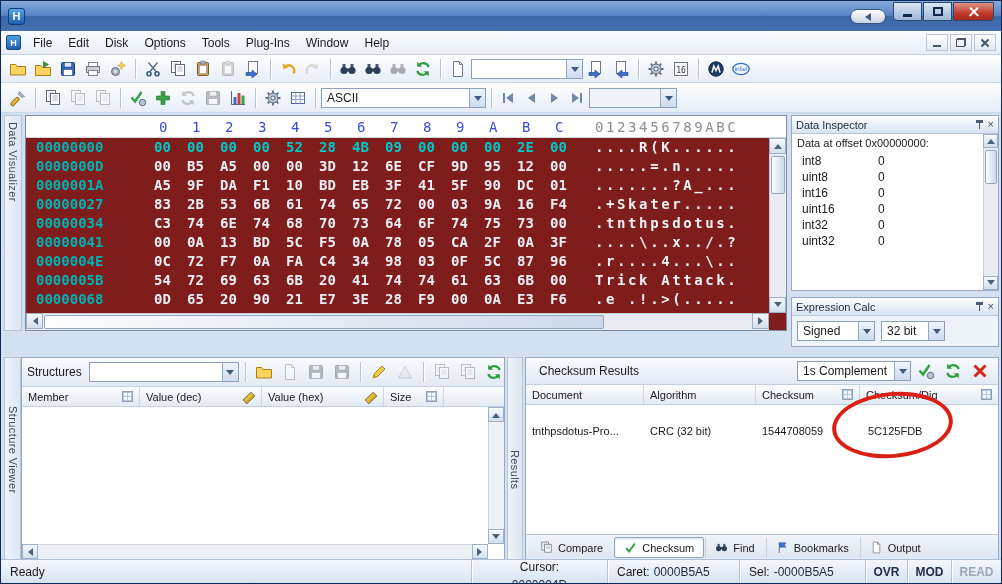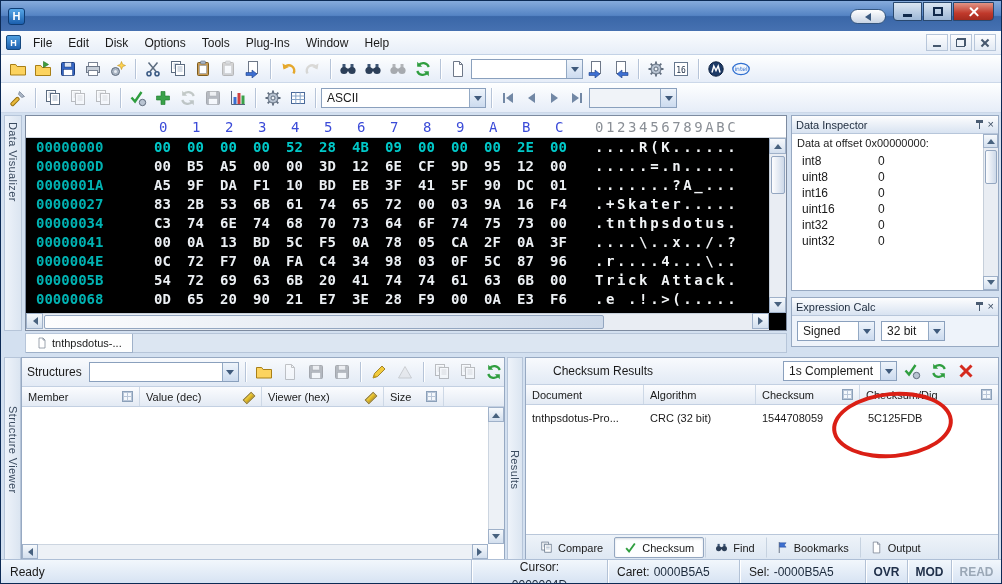--- a/index.html
+++ b/index.html
@@ -67,21 +67,21 @@
   .navbtn{width:22px;height:22px;display:flex;align-items:center;justify-content:center;gap:1px;flex:0 0 auto;}
   .tri-l{width:0;height:0;border:5px solid transparent;border-right:7px solid #7288a5;border-left:0;}
   .tri-r{width:0;height:0;border:5px solid transparent;border-left:7px solid #7288a5;border-right:0;}
   .nbar{width:2px;height:10px;background:#7288a5;}
 
   
   .vstrip{position:absolute;background:linear-gradient(90deg,#eef3fa,#dbe5f1);border:1px solid #b6c5d9;display:flex;justify-content:center;}
   .vtext{writing-mode:vertical-rl;font-size:11px;color:#394a5f;letter-spacing:.4px;white-space:nowrap;}
 
   
-  .hexpanel{position:absolute;left:24px;top:114px;width:762px;height:216px;background:#000000;border:1px solid #7d8ba0;}
+  .hexpanel{position:absolute;left:24px;top:114px;width:762px;height:216px;background:#7f1d1d;border:1px solid #7d8ba0;}
   .hx-head{position:absolute;left:0;top:0;right:0;height:22px;background:#fff;white-space:nowrap;
     font-family:"DejaVu Sans Mono",monospace;font-size:14px;line-height:22px;border-bottom:1px solid #cfd6df;}
   .hx-sp{display:inline-block;width:128px;}
   .hx-col{display:inline-block;width:33px;color:#3b4bd8;padding-left:5px;}
   .hx-aschead{display:inline-block;margin-left:12px;color:#8a8f96;letter-spacing:2.6px;}
   .hx-body{position:absolute;left:0;top:22px;right:17px;bottom:17px;overflow:hidden;}
   .hx-row{height:19px;line-height:19px;white-space:nowrap;font-family:"DejaVu Sans Mono",monospace;font-size:14px;font-weight:700;}
   .hx-off{display:inline-block;width:128px;padding-left:10px;color:#00b2b2;}
   .hx-b{display:inline-block;width:33px;color:#ebeff3;}
   .hx-b.hl{color:#00c9c9;}
@@ -136,24 +136,24 @@
   .mini-pencil{position:relative;width:13px;height:12px;flex:0 0 auto;margin-left:auto;}
   .mini-pencil::before{content:"";position:absolute;left:1px;top:4px;width:10px;height:4px;
     background:linear-gradient(#f4d23e,#c9a119);border:1px solid #8a6d12;transform:rotate(-45deg);}
   .sp-body{position:absolute;left:0;top:49px;right:16px;bottom:16px;background:#fff;}
   .sp-vscroll{position:absolute;right:0;top:49px;bottom:16px;width:16px;background:#edf1f6;border-left:1px solid #ccd5e0;}
   .sp-hscroll{position:absolute;left:0;bottom:0;right:16px;height:16px;background:#edf1f6;border-top:1px solid #ccd5e0;}
   .sp-vscroll .sb-btn,.sp-hscroll .sb-btn{width:16px;height:15px;}
 
   .cp{position:absolute;left:524px;top:356px;width:474px;height:204px;border:1px solid #97a9c2;background:#fff;}
   .cp-toolbar{height:27px;background:linear-gradient(#f8fafd,#e2eaf5);border-bottom:1px solid #c3d0e2;
-    display:flex;align-items:center;padding:0 20px;gap:3px;}
+    display:flex;align-items:center;padding:0 6px;gap:3px;}
   .cp-toolbar .title{margin-right:auto;color:#1a1a1a;text-shadow:none;font-size:12px;}
   .cp-body{position:absolute;left:0;top:47px;right:0;bottom:26px;background:#fff;font-size:11px;}
-  .cp-row{display:flex;padding-top:7px;}
+  .cp-row{display:flex;padding-top:20px;}
   .cc0{width:118px;padding-left:6px;white-space:nowrap;overflow:hidden;}
   .cc1{width:112px;padding-left:6px;}
   .cc2{width:104px;padding-left:6px;}
   .cc3{flex:1;padding-left:8px;}
   .cp-tabbar{position:absolute;left:0;right:0;bottom:0;height:26px;background:linear-gradient(#eef3f9,#dde7f2);
     border-top:1px solid #b9c7da;display:flex;align-items:center;padding:0 4px;gap:1px;}
   .btab{display:flex;align-items:center;gap:5px;padding:3px 9px;font-size:11px;border:1px solid transparent;border-left:1px solid #c6d2e0;text-align:right;}
   .btab:first-child{border-left:1px solid transparent;}
   .btab.active{background:#fdfeff;border:1px solid #93a6c0;border-radius:2px;box-shadow:inset 0 1px 2px rgba(40,60,90,.18);}
   .ic12{width:13px;height:13px;flex:0 0 auto;}
@@ -643,28 +643,20 @@
             <span class="ca"></span>
           </span>
         <span class="combo w64">
             <span class="cv">32 bit</span>
             <span class="ca"></span>
           </span>
       </div>
     </div>
   </div>
 
-  <div class="tabstrip">
-    <span class="doctab">
-      <svg viewBox="0 0 18 18">
-          <use href="#i-page"></use>
-        </svg>
-      <span>tnthpsdotus-...</span>
-    </span>
-  </div>
 
   <div class="vstrip" style="left:3px;top:356px;width:17px;height:204px;">
     <span class="vtext" style="padding-top:48px;">Structure Viewer</span>
   </div>
 
   <div class="sp">
     <div class="sp-toolbar">
       <span class="lab">Structures</span>
       <span class="combo w150">
           <span class="cv"></span>
@@ -722,21 +714,21 @@
     <div class="sp-colhead" id="sp-cols">
         <div class="sp-col sc0">
           <span>Member</span>
           <span class="mini-grid"></span>
         </div>
         <div class="sp-col sc1">
           <span>Value (dec)</span>
           <span class="mini-pencil"></span>
         </div>
         <div class="sp-col sc2">
-          <span>Viewer (hex)</span>
+          <span>Value (hex)</span>
           <span class="mini-pencil"></span>
         </div>
         <div class="sp-col sc3">
           <span>Size</span>
           <span class="mini-grid"></span>
         </div>
         <div class="sp-col scf"></div>
       </div>
     <div class="sp-body"></div>
     <div class="sp-vscroll">

